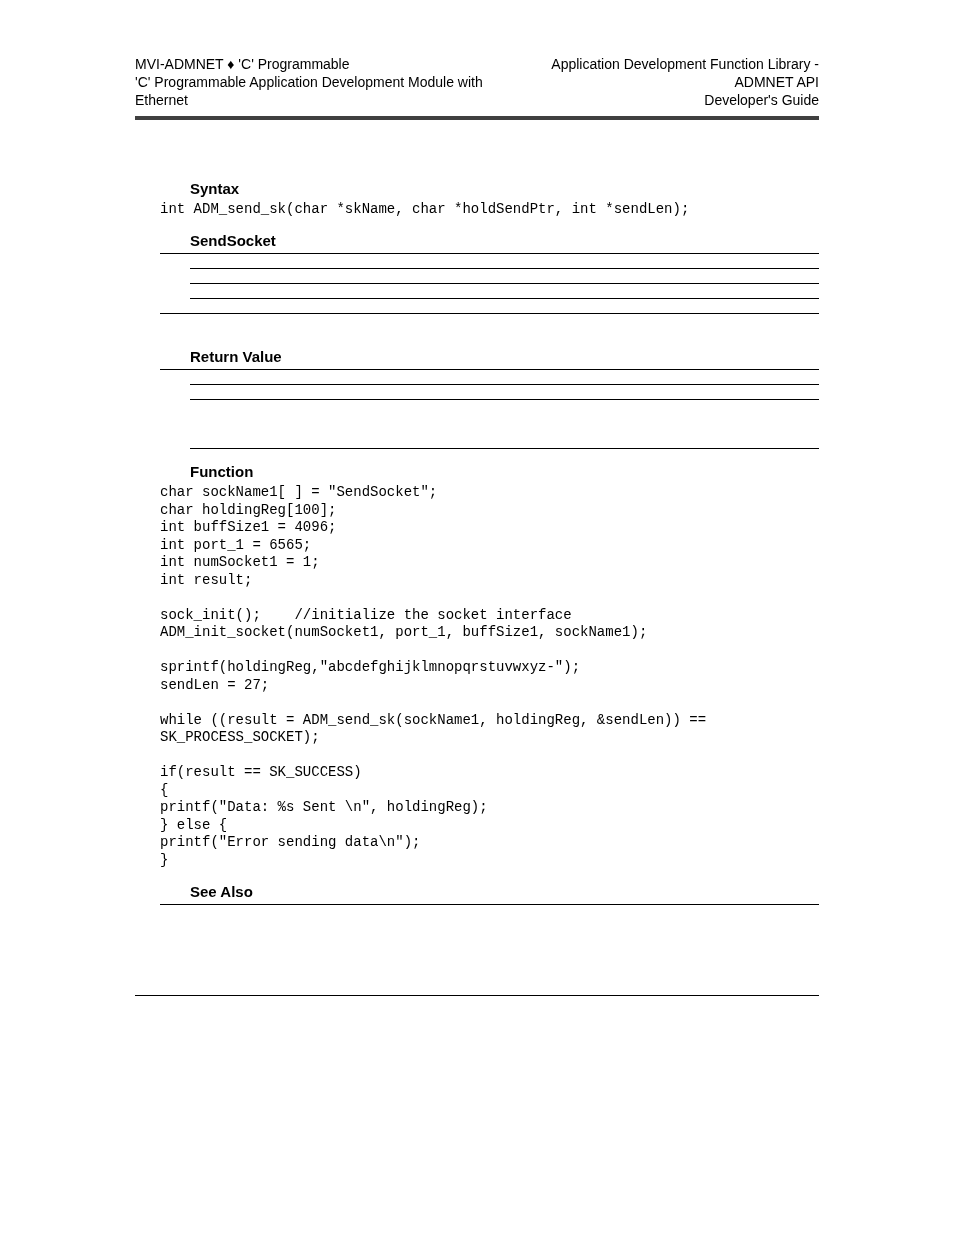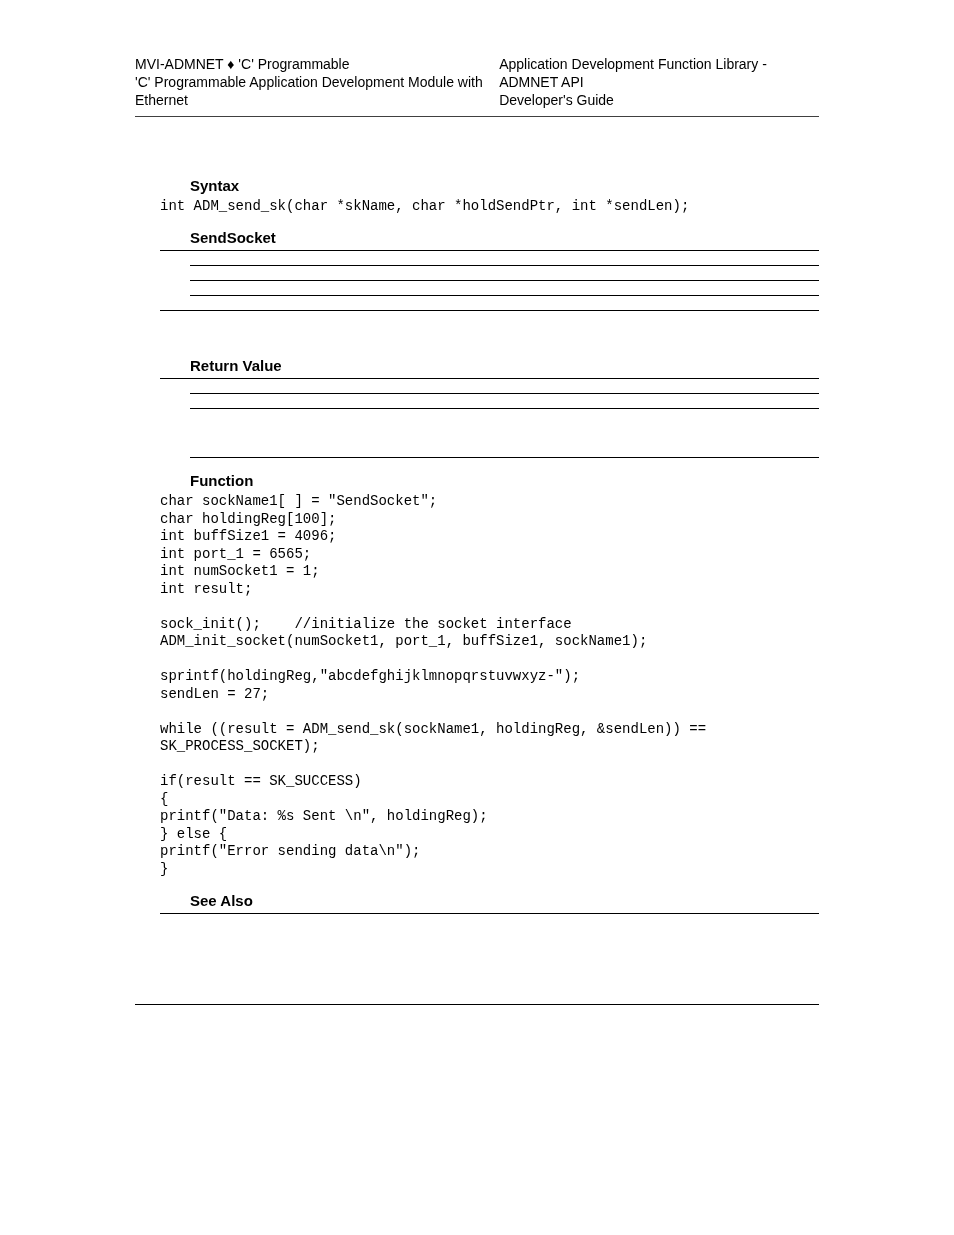--- a/index.html
+++ b/index.html
@@ -12,35 +12,34 @@
     padding: 55px 135px 80px 135px;
     font-family: Arial, Helvetica, sans-serif;
     color: #000;
     font-size: 14px;
   }
   .hdr {
     display: flex;
     justify-content: space-between;
     font-size: 14px;
     line-height: 1.3;
-    border-bottom: 1px solid #404040;
+    border-bottom: 4px solid #404040;
     padding-bottom: 6px;
     margin-bottom: 60px;
   }
   .hdr .left { text-align: left; }
-  .hdr .right { }
+  .hdr .right { text-align: right; }
   .content {
     padding-left: 25px;
     padding-right: 0;
   }
   .sec-title {
     font-weight: bold;
     font-size: 15px;
     margin-left: 30px;
-    margin-top: 12px;
     margin-bottom: 4px;
   }
   .sec-rule {
     border-top: 1.5px solid #000;
     margin-top: 0;
     margin-bottom: 14px;
   }
   .sub-rule {
     border-top: 1px solid #000;
     margin-left: 30px;

